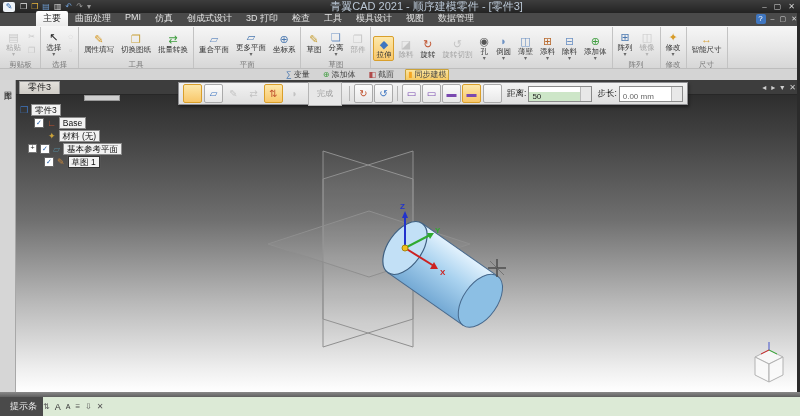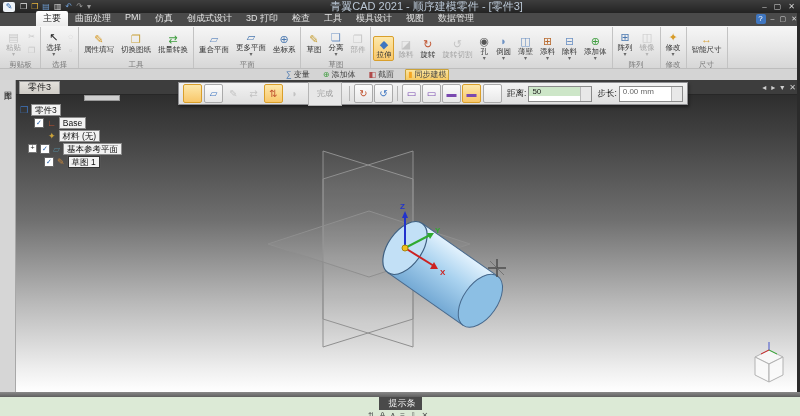--- a/index.html
+++ b/index.html
@@ -69,21 +69,21 @@
           gap:2px;padding:0 4px;font-size:8px;}
   .cbtn{height:17px;min-width:17px;display:flex;align-items:center;justify-content:center;
         border:1px solid transparent;border-radius:2px;font-size:10px;}
   .cbtn.boxed{border-color:#aaa;background:linear-gradient(#fcfcfc,#e8e8e8);}
   .cbtn.active{background:linear-gradient(#fde8ab,#f8c76a);border-color:#d99f2b;}
   .cbtn.disabled{opacity:.38;}
   .cfinish{height:24px;border:1px solid #b5b5b5;background:#e7e7e7;color:#9b9b9b;font-size:8px;
            padding:0 8px;margin:0 3px;font-family:inherit;}
   .csep{width:1px;height:15px;background:#b5b5b5;margin:0 2px;}
   .clabel{color:#222;font-size:8.5px;margin-left:3px;}
-  .combo{display:flex;align-items:flex-start;border:1px solid #8a8a8a;background:#fff;height:14px;width:62px;}
+  .combo{display:flex;align-items:flex-end;border:1px solid #8a8a8a;background:#fff;height:14px;width:62px;}
   .combo .cval{flex:1;padding:0 3px;font-size:8px;color:#222;}
   .combo.green .cval{background:#cde6c8;}
   .combo .dd{width:10px;text-align:center;color:#555;font-size:7px;background:#e8e8e8;
              border-left:1px solid #bbb;height:100%;line-height:14px;}
   .combo .gray{color:#666;}
   
   .tree{position:absolute;left:18px;top:95px;width:168px;z-index:30;font-size:8.5px;}
   .grip{width:34px;height:4px;margin:0 auto 2px auto;border-top:2px dotted #e8e8e8;background:#cfcfcf;
         border:1px solid #999;}
   .trow{display:flex;align-items:center;gap:3px;height:13px;}
@@ -93,21 +93,21 @@
       text-align:center;color:#2a62a8;flex:none;}
   .tico{font-size:9px;line-height:10px;flex:none;}
   .chip{background:#f2f2f2;border:1px solid #8a8a8a;color:#111;padding:0 3px;line-height:10px;
         white-space:nowrap;}
   .chip.hl{background:linear-gradient(#fbc868,#f5a832);border-color:#b97c1d;flex:1;display:flex;
            justify-content:space-between;align-items:center;}
   .chip.sel{border:1px solid #333;box-shadow:0 0 0 1px #555;}
   
   .statusdivider{position:absolute;top:392px;left:0;right:0;height:5px;background:linear-gradient(#8a8a8a,#5f5f5f);}
   .statusbar{position:absolute;top:397px;left:0;right:0;height:19px;background:#dcead6;display:flex;
-             align-items:center;font-size:9px;color:#1c1c1c;flex-direction:column;}
+             align-items:center;font-size:9px;color:#1c1c1c;}
   .tipchip{background:#4a4a4a;color:#f0f0f0;height:100%;display:flex;align-items:center;gap:4px;
            padding:0 6px;font-size:9px;}
   .statmsg{flex:1;padding-left:5px;white-space:nowrap;overflow:hidden;}
   .staticons{display:flex;gap:5px;align-items:center;padding-right:4px;color:#555;font-size:8px;}
   .staticons .big{font-size:9px;} .staticons .small{font-size:7px;}
 </style>
 </head>
 <body>
 
 <div class="titlebar">

